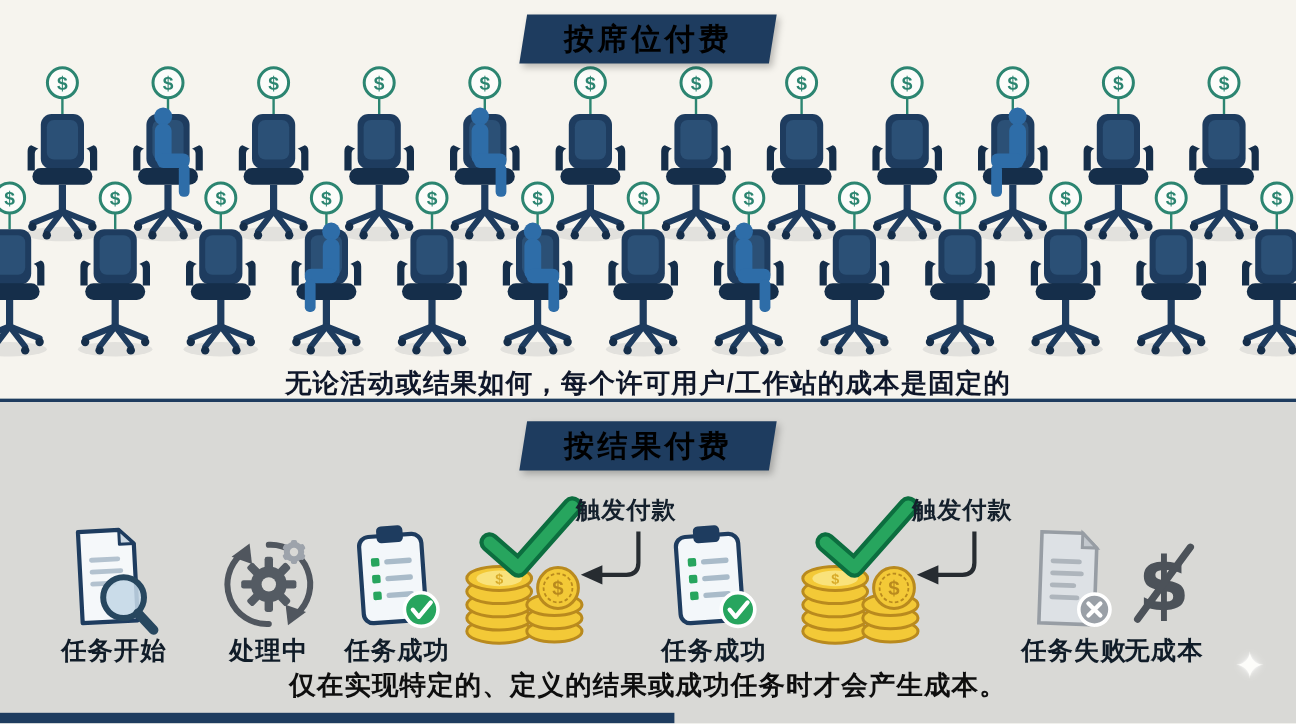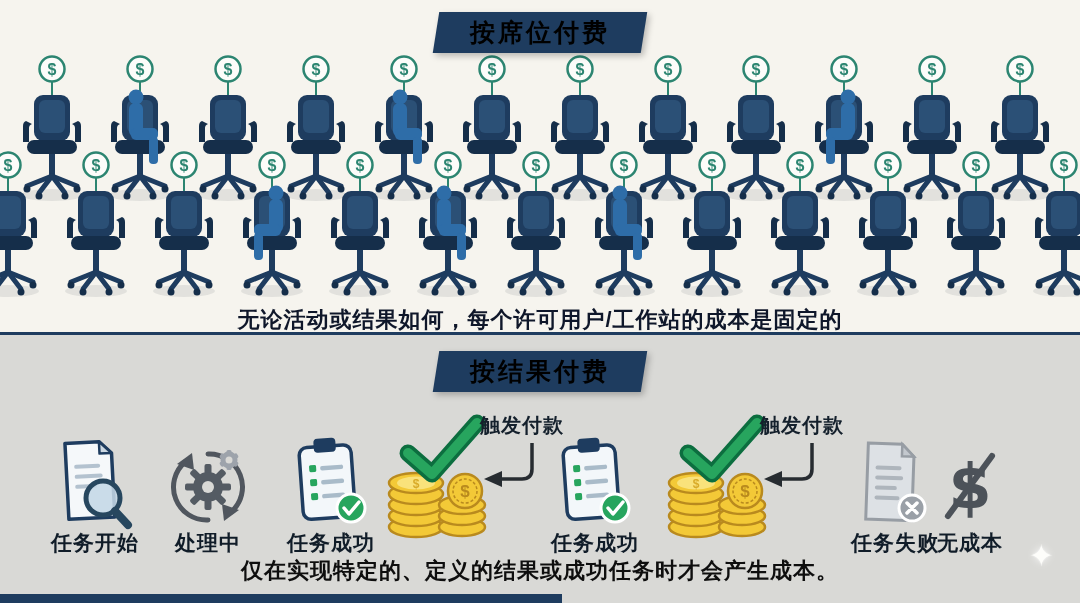--- a/index.html
+++ b/index.html
@@ -24,21 +24,21 @@
   .divider{height:3px;background:var(--navy)}
 
   .result-section{position:relative;height:268px;background:var(--bg-bottom);overflow:hidden}
   .result-section .banner-row{padding-top:16px}
 
   .flow{position:relative;height:160px;margin-top:4px}
   .step{position:absolute;top:0;height:160px;display:flex;flex-direction:column;align-items:center;justify-content:flex-end}
   .step .icon-box{flex:1;display:flex;align-items:flex-end;justify-content:center}
   .step .label{height:26px;line-height:26px;font-size:21px;font-weight:bold;color:#101c28;white-space:nowrap;letter-spacing:1px}
   .s0{left:45px;width:100px}
-  .s1{left:158px;width:100px}
+  .s1{left:174px;width:100px}
   .s2{left:276px;width:110px}
   .s3{left:378px;width:186px}
   .s4{left:540px;width:110px}
   .s5{left:658px;width:186px}
   .s6{left:843px;width:104px}
   .s7{left:920px;width:100px}
   .payment .coins-wrap{position:absolute;left:0;bottom:6px}
   .payment .callout{position:absolute;right:0;top:16px;text-align:left}
   .callout-text{font-size:20px;font-weight:bold;color:#14202c;white-space:nowrap;letter-spacing:1px}
   .callout-arrow{margin-top:2px;margin-right:4px}

